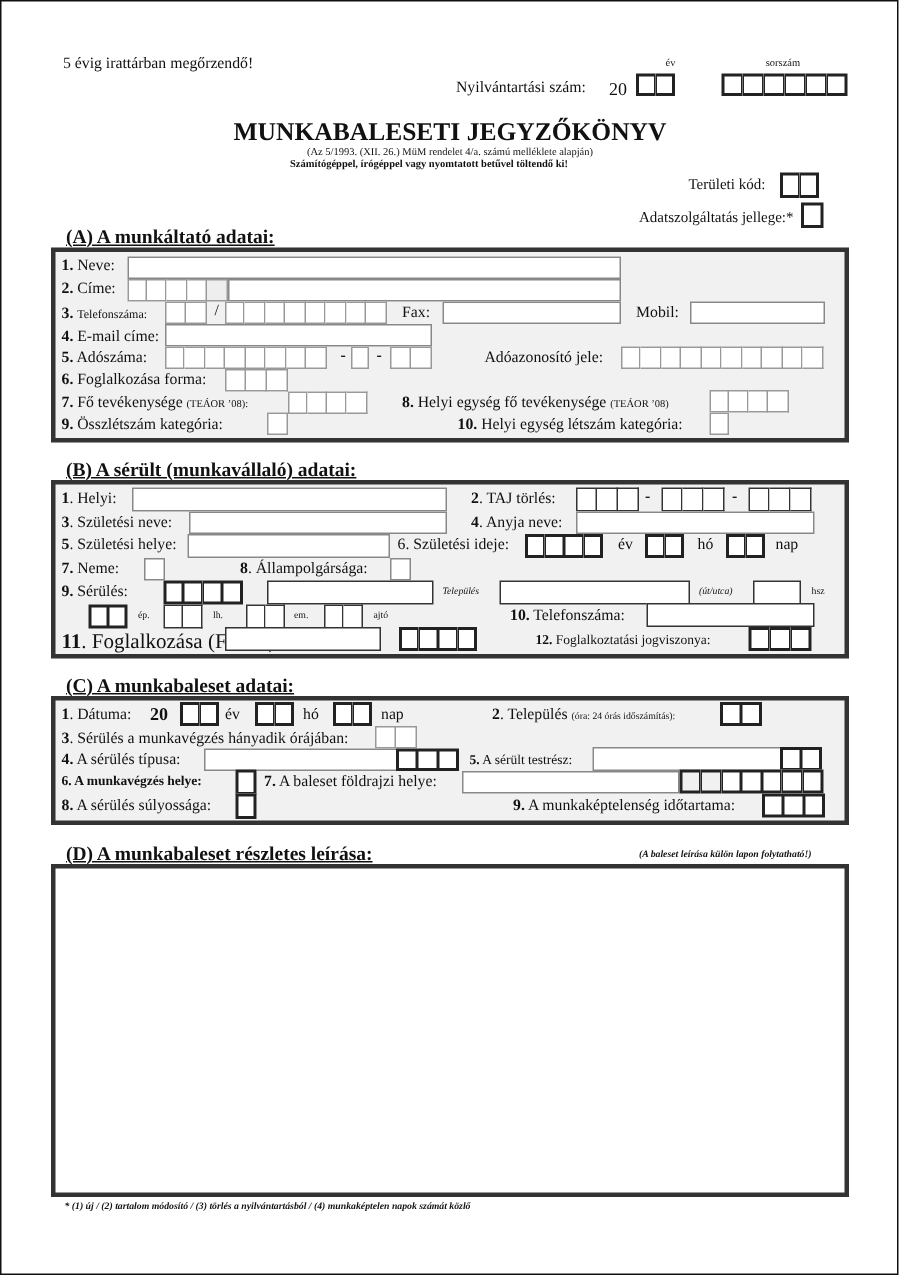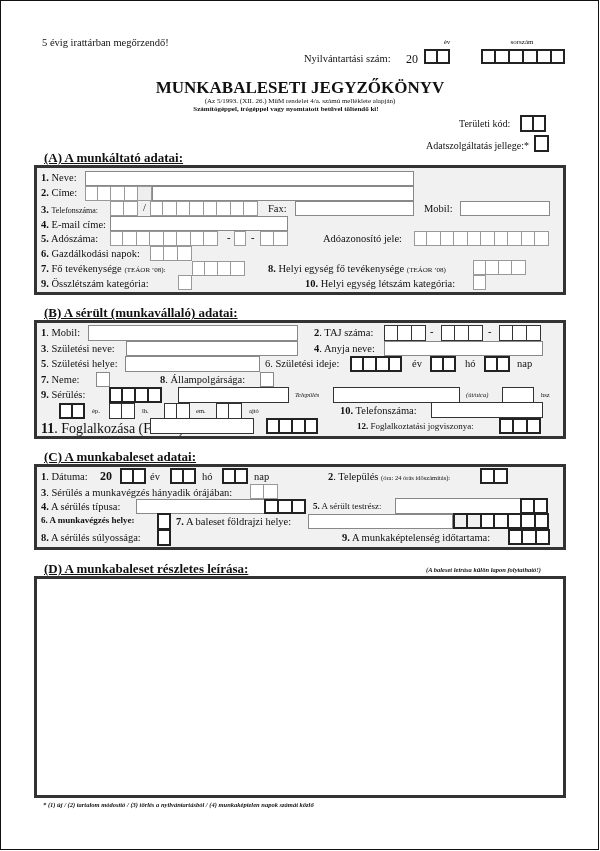--- a/index.html
+++ b/index.html
@@ -125,21 +125,21 @@
     <span style="width:13px;height:15px;"></span>
     <span style="width:14px;height:15px;"></span>
     <span style="width:13px;height:15px;"></span>
     <span style="width:14px;height:15px;"></span>
     <span style="width:13px;height:15px;"></span>
     <span style="width:14px;height:15px;"></span>
     <span style="width:13px;height:15px;"></span>
     <span style="width:14px;height:15px;"></span>
 </div>
 
-<div class="lbl" style="left:41px;top:248px;"><b>6.</b> <span>Gazdálkodási napok:</span></div>
+<div class="lbl" style="left:41px;top:248px;"><b>6.</b> <span>Foglalkozása forma:</span></div>
 <div class="cells" style="left:150px;top:246px;">
   <span style="width:14px;height:15px;"></span>
     <span style="width:14px;height:15px;"></span>
     <span style="width:14px;height:15px;"></span>
 </div>
 
 <div class="lbl" style="left:41px;top:263px;"><b>7.</b> <span>Fő tevékenysége</span> <span style="font-size:7px;">(TEÁOR ’08):</span></div>
 <div class="cells" style="left:192px;top:261px;">
   <span style="width:13px;height:15px;"></span>
     <span style="width:13px;height:15px;"></span>
@@ -159,23 +159,23 @@
     <span style="width:14px;height:15px;"></span>
   </div>
 <div class="lbl" style="left:305px;top:278px;"><b>10.</b> <span>Helyi egység létszám kategória:</span></div>
 <div class="cells" style="left:473px;top:275px;">
     <span style="width:13px;height:15px;"></span>
   </div>
 
 <div class="sec-title" style="left:44px;top:305px;">(B) A sérült (munkavállaló) adatai:</div>
 <div class="section" style="left:34px;top:320px;width:532px;height:119px;"></div>
 
-<div class="lbl" style="left:41px;top:327px;"><b>1</b><span>. Mobil:</span></div>
+<div class="lbl" style="left:41px;top:327px;"><b>1</b><span>. Helyi:</span></div>
 <div class="box" style="left:88px;top:325px;width:210px;height:16px;"></div>
-<div class="lbl" style="left:314px;top:327px;"><b>2</b><span>. TAJ száma:</span></div>
+<div class="lbl" style="left:314px;top:327px;"><b>2</b><span>. TAJ törlés:</span></div>
 <div class="cells dark" style="left:384px;top:325px;">
   <span style="width:14px;height:16px;"></span>
     <span style="width:14px;height:16px;"></span>
     <span style="width:14px;height:16px;"></span>
 </div>
 <div class="lbl b" style="left:430px;top:326px;">-</div>
 <div class="cells dark" style="left:441px;top:325px;">
   <span style="width:14px;height:16px;"></span>
     <span style="width:14px;height:16px;"></span>
     <span style="width:14px;height:16px;"></span>

